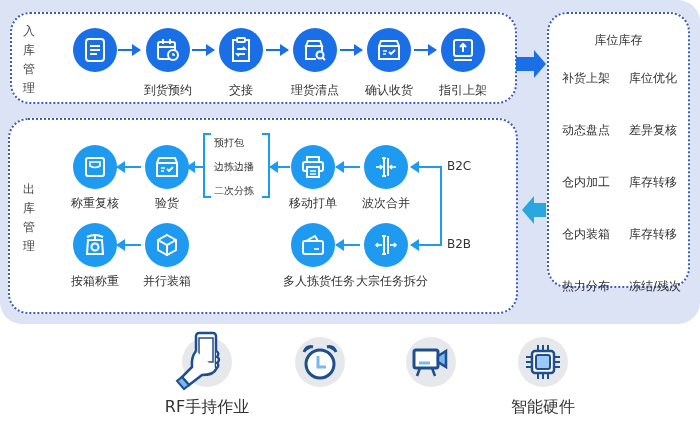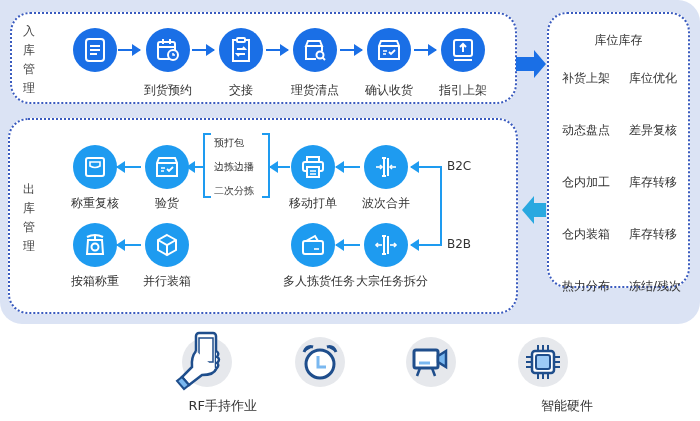--- a/index.html
+++ b/index.html
@@ -27,21 +27,21 @@
   .bk-right{left:262px;top:133px;width:8px;height:65px;border-left:none;}
   .pick-item{position:absolute;left:214px;font-size:10px;color:#333;white-space:nowrap;}
   .btag{position:absolute;font-size:12px;color:#333;}
   .vline{position:absolute;background:#1e9bf0;width:2px;}
   .bigarrow-r{position:absolute;left:516px;top:57px;width:18px;height:14px;background:#1a6fe6;}
   .bigarrow-r::after{content:"";position:absolute;left:18px;top:-7px;border-left:12px solid #1a6fe6;border-top:14px solid transparent;border-bottom:14px solid transparent;}
   .bigarrow-l{position:absolute;left:534px;top:203px;width:12px;height:14px;background:#29a8e0;}
   .bigarrow-l::before{content:"";position:absolute;left:-12px;top:-7px;border-right:12px solid #29a8e0;border-top:14px solid transparent;border-bottom:14px solid transparent;}
   .feat{position:absolute;width:100px;text-align:center;top:337px;}
   .feat .fc{width:50px;height:50px;border-radius:50%;background:#e6e8ec;margin:0 auto;position:relative;}
-  .feat .fl{font-size:13px;color:#333;margin-top:10px;white-space:nowrap;text-align:right;}
+  .feat .fl{font-size:16px;color:#333;margin-top:10px;white-space:nowrap;}
   svg{display:block;}
 </style>
 </head>
 <body>
 
 <div class="bgpanel"></div>
 
 <div class="box" id="inbound"></div>
 <div class="vlabel" style="left:22px;top:22px;">
   <div>入</div>

